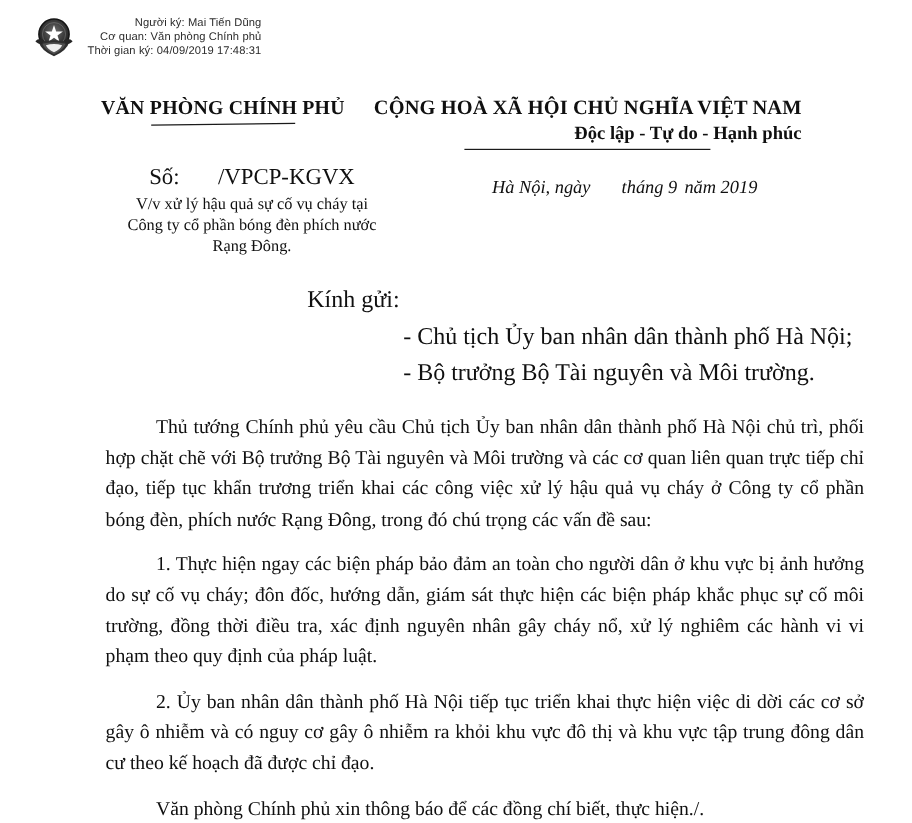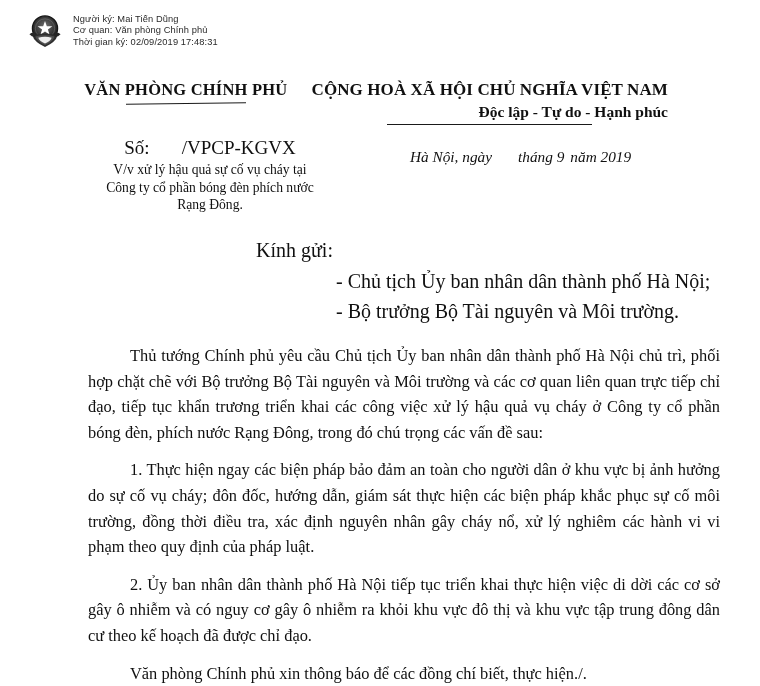--- a/index.html
+++ b/index.html
@@ -25,20 +25,21 @@
   }
 
   
   .sig-stamp {
     position: absolute;
     left: 24px;
     top: 10px;
     display: flex;
     align-items: center;
     gap: 7px;
+    text-align: right;
   }
   .sig-emblem {
     width: 42px;
     height: 42px;
     flex: 0 0 42px;
     position: relative;
   }
   .sig-lines {
     font-family: "Liberation Sans", "DejaVu Sans", sans-serif;
     font-size: 9.3px;
@@ -178,21 +179,21 @@
         <path d="M20 60 Q50 52 80 60 Q76 76 50 88 Q24 76 20 60 Z" fill="#2e2e2e"></path>
         <path d="M27 63 Q50 57 73 63 Q69 75 50 84 Q31 75 27 63 Z" fill="#555555" opacity="0.85"></path>
         <path d="M34 66 Q50 61 66 66 Q63 74 50 80 Q37 74 34 66 Z" fill="#ffffff" opacity="0.9"></path>
         <path d="M13 58 Q20 50 30 56 L26 64 Q18 64 13 58 Z" fill="#262626"></path>
         <path d="M87 58 Q80 50 70 56 L74 64 Q82 64 87 58 Z" fill="#262626"></path>
       </svg>
     </span>
     <span class="sig-lines">
       <div>Người ký: Mai Tiến Dũng</div>
       <div>Cơ quan:  Văn phòng Chính phủ</div>
-      <div>Thời gian ký: 02/09/2019 17:48:31</div>
+      <div>Thời gian ký: 04/09/2019 17:48:31</div>
     </span>
   </div>
 
   <div class="header">
     <div class="hdr-left">
       <div class="org-name">VĂN PHÒNG CHÍNH PHỦ</div>
       <div class="rule rule-org"></div>
     </div>
     <div class="hdr-right">
       <div class="nation-name">CỘNG HOÀ XÃ HỘI CHỦ NGHĨA VIỆT NAM</div>

